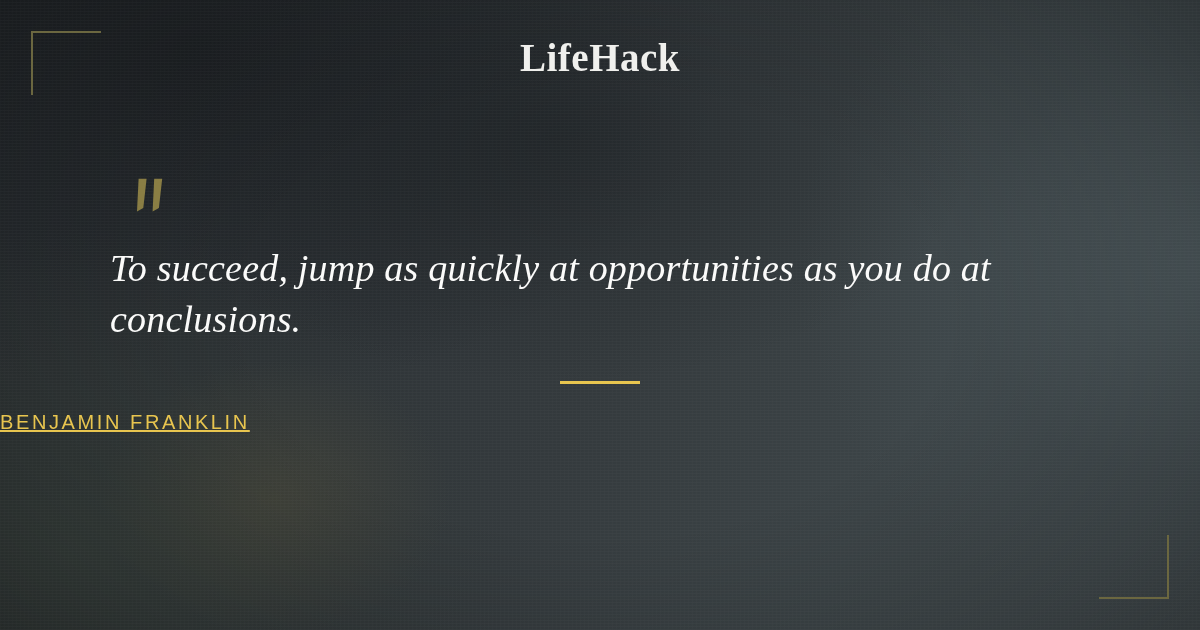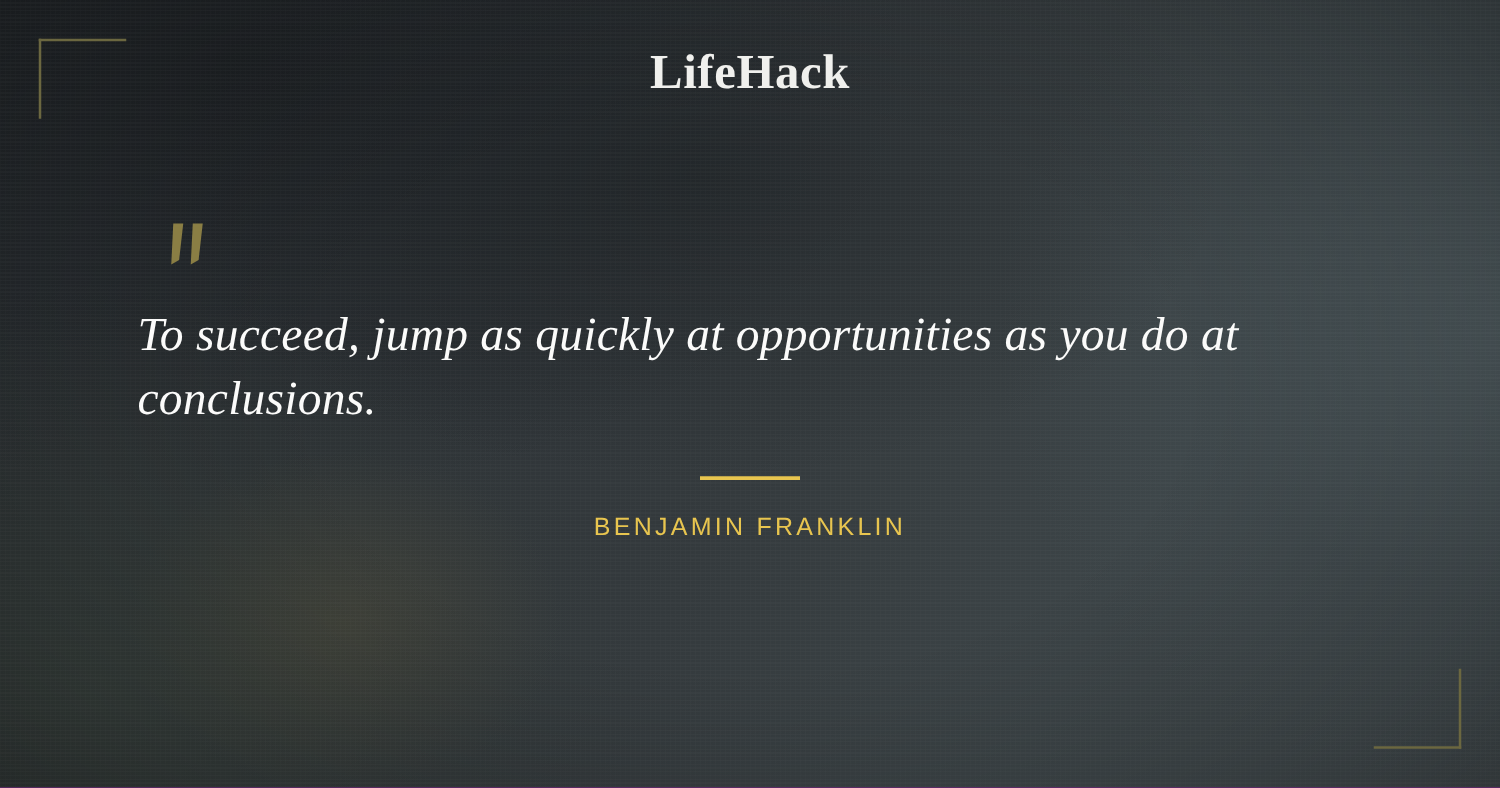--- a/index.html
+++ b/index.html
@@ -10,21 +10,21 @@
     height: 630px;
     overflow: hidden;
     background: #2b3034;
   }
 
   .card {
     position: relative;
     width: 1200px;
     height: 630px;
     overflow: hidden;
-    background: #a21caf;
+    background: #0f172a;
     font-family: "Liberation Sans", sans-serif;
   }
 
   
   .bg-layer {
     position: absolute;
     inset: 0;
     pointer-events: none;
   }
   .bg-base {
@@ -146,27 +146,28 @@
     height: 3px;
     background: #e8c54f;
   }
 
   
   .attribution {
     position: absolute;
     left: 0;
     top: 412px;
     width: 100%;
-    text-align: center;
+    text-align: left;
     font-family: "Liberation Sans", sans-serif;
     font-size: 20px;
     font-weight: 400;
     letter-spacing: 2.6px;
     color: #e8c54f;
     line-height: 1;
+    text-decoration: underline;
   }
 </style>
 </head>
 <body>
 
 <div class="card">
 
   <div class="bg-layer bg-base"></div>
   <div class="bg-layer bg-right-glow"></div>
   <div class="bg-layer bg-topleft-dark"></div>

